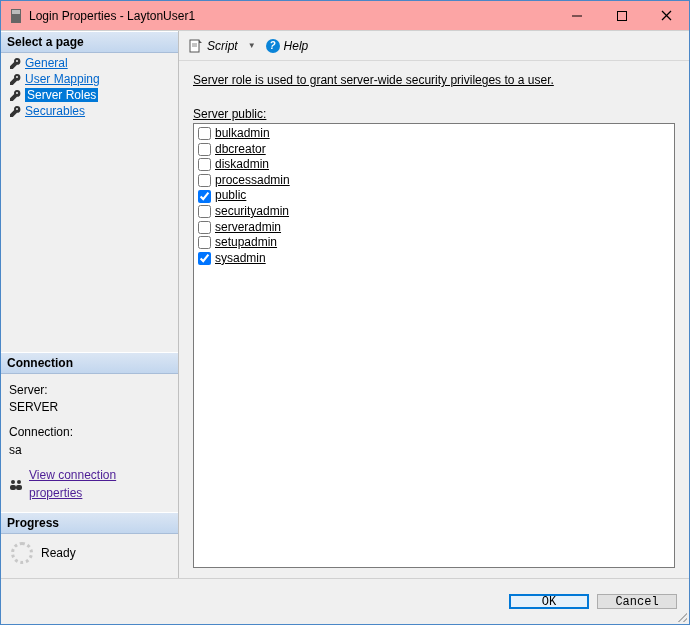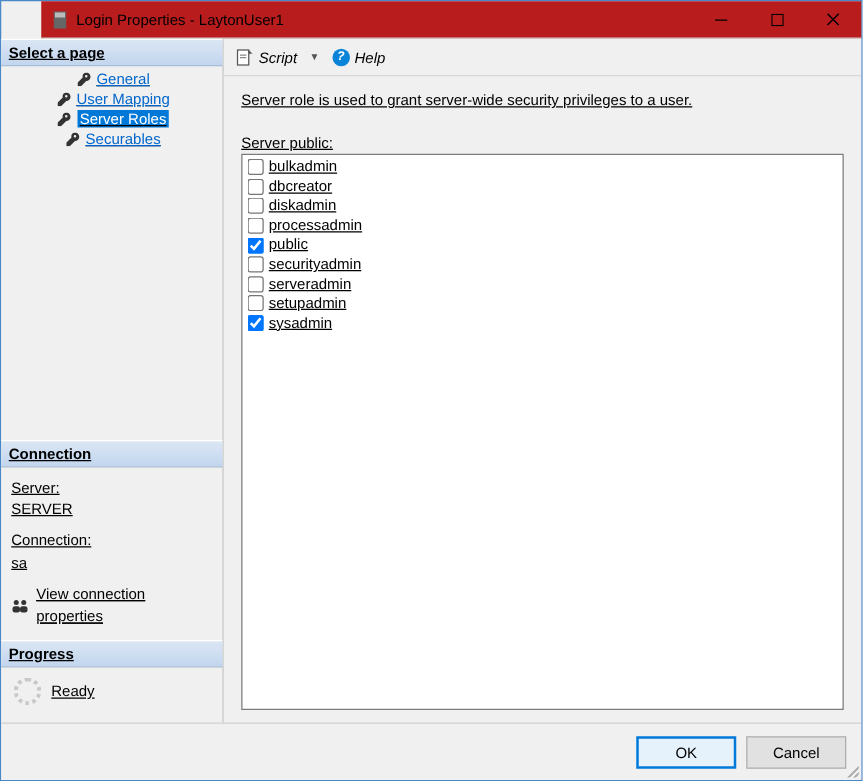--- a/index.html
+++ b/index.html
@@ -14,26 +14,25 @@
     width: 690px;
     height: 625px;
     border: 1px solid #4a87c7;
     display: flex;
     flex-direction: column;
     background: #f0f0f0;
     position: relative;
   }
   .titlebar {
     height: 30px;
-    background: #b91c1c;
+    background: #fca5a5;
     border-bottom: 1px solid #d0d0d0;
     display: flex;
     align-items: center;
     padding-left: 8px;
-    margin-left: 32px;
   }
   .titlebar .app-icon {
     width: 14px; height: 14px;
     display: inline-flex; align-items: center; justify-content: center;
     margin-right: 6px;
   }
   .titlebar .title { flex: 1; }
   .win-btns { display: flex; height: 100%; }
   .win-btn {
     width: 45px;
@@ -48,40 +47,38 @@
     flex: 1;
     display: flex;
     min-height: 0;
   }
   .left {
     width: 178px;
     background: #f0f0f0;
     border-right: 1px solid #c0c0c0;
     display: flex;
     flex-direction: column;
-    text-decoration: underline;
   }
   .section-header {
     background: linear-gradient(#dbe6f4, #c2d6ee);
     border-top: 1px solid #fff;
     border-bottom: 1px solid #a8bdd8;
     font-weight: bold;
     padding: 3px 6px;
     font-size: 12px;
   }
   .page-list {
     flex: 0 0 auto;
     padding: 2px 2px 6px 2px;
   }
   .page-item {
     display: flex;
     align-items: center;
     padding: 1px 4px 1px 6px;
     gap: 4px;
-    justify-content: center;
   }
   .page-item .wrench {
     width: 12px; height: 12px; flex: 0 0 12px;
     display: inline-flex; align-items:center; justify-content:center;
   }
   .page-item .label {
     color: #0066cc;
     text-decoration: underline;
   }
   .page-item.selected .label {
@@ -93,21 +90,21 @@
   .left-spacer { flex: 1; }
   .conn-body {
     padding: 6px 8px 10px 8px;
     line-height: 1.45;
   }
   .conn-body .lbl { margin-top: 2px; }
   .conn-link-row {
     display: flex; align-items: center; gap: 6px; margin-top: 8px;
   }
   .conn-link {
-    color: #000000;
+    color: #4c1d95;
     text-decoration: underline;
   }
   .progress-body {
     display: flex; align-items: center; gap: 8px; padding: 8px 10px 14px 10px;
   }
   .spinner {
     width: 22px; height: 22px;
     border: 3px dotted #c8c8c8;
     border-radius: 50%;
   }
@@ -166,26 +163,26 @@
     border-top: 1px solid #d0d0d0;
     display: flex;
     align-items: center;
     justify-content: flex-end;
     gap: 8px;
     padding: 0 12px;
     background: #f0f0f0;
   }
   .btn {
     min-width: 80px;
-    height: 26px;
+    height: 15px;
     border: 1px solid #adadad;
     background: #e1e1e1;
     display: inline-flex; align-items: center; justify-content: center;
     font-size: 12px;
-    font-family: Liberation Sans, sans-serif;
+    font-family: Liberation Mono, monospace;
     padding: 0 12px;
   }
   .btn.primary { border: 2px solid #0078d7; background: #e5f1fb; }
   .resize-grip {
     position: absolute; right: 2px; bottom: 2px;
     width: 12px; height: 12px;
     background:
       linear-gradient(135deg, transparent 0 60%, #b0b0b0 60% 70%, transparent 70% 80%, #b0b0b0 80% 90%, transparent 90%);
   }
   svg { display: block; }

